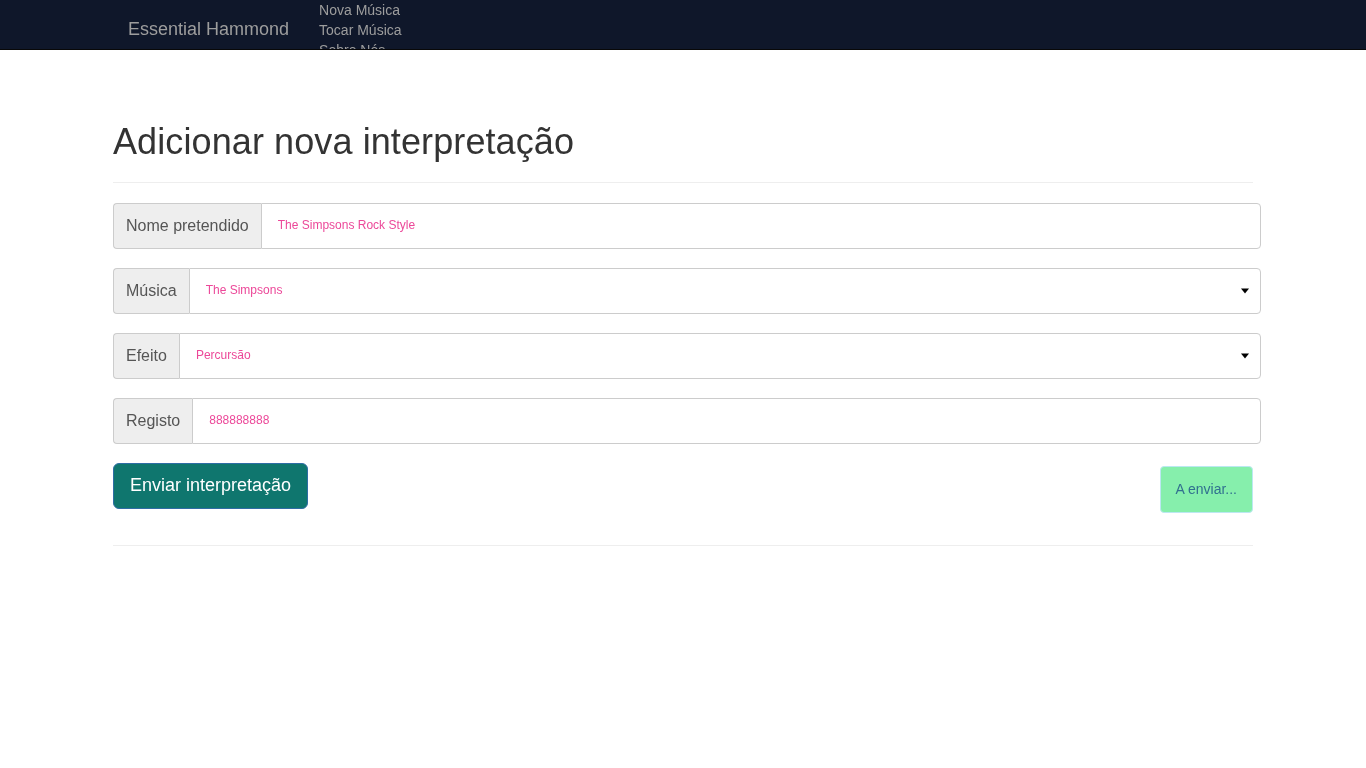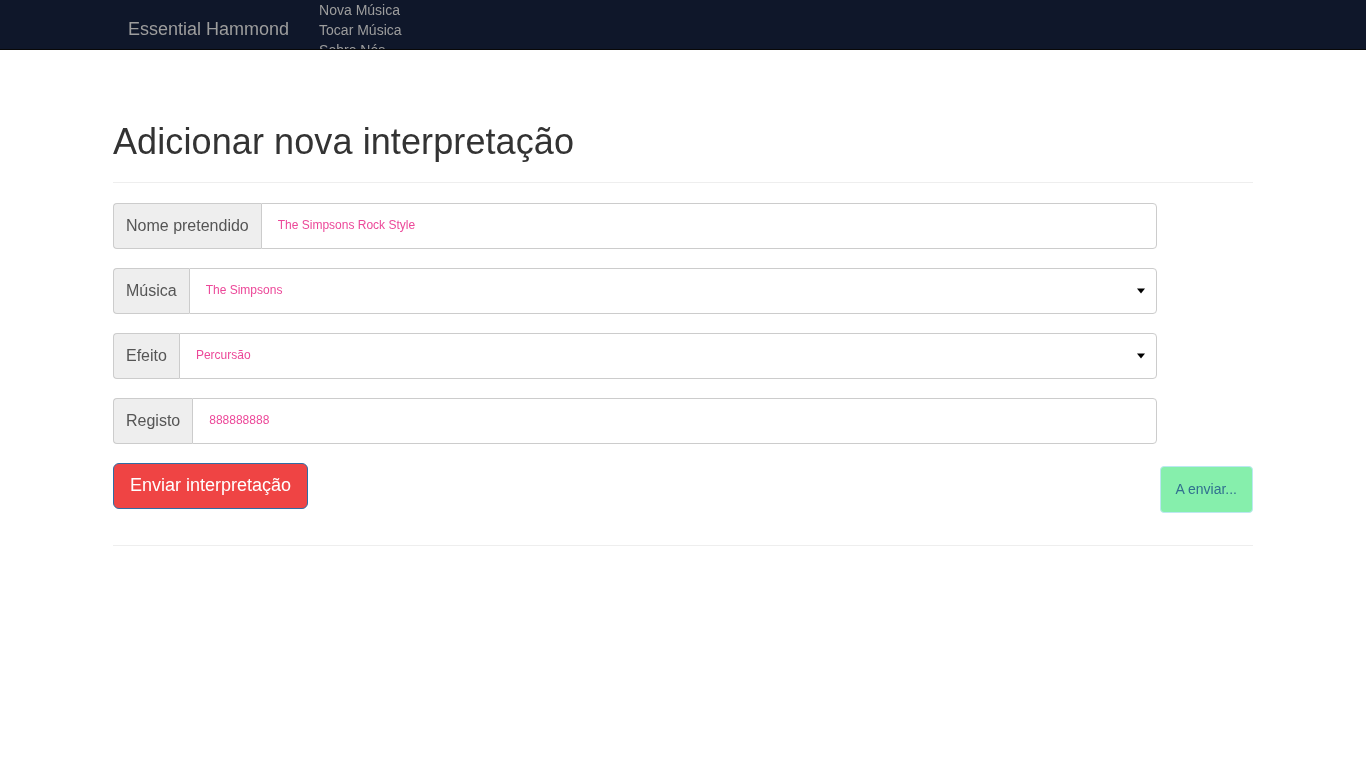--- a/index.html
+++ b/index.html
@@ -97,21 +97,21 @@
     margin-bottom: 20px;
   }
 
   
   .form-wrap { margin-top: 0; }
 
   .input-group {
     display: flex;
     align-items: flex-end;
     margin-bottom: 19px;
-    width: 1044px;
+    width: 1148px;
     position: relative;
   }
   .input-group-addon {
     display: flex;
     align-items: center;
     justify-content: center;
     padding: 0 12px;
     font-size: 16px;
     font-weight: normal;
     line-height: 1;
@@ -171,21 +171,21 @@
     width: 1140px;
     margin-top: 13px;
   }
   .btn-primary {
     display: inline-block;
     padding: 10px 16px;
     font-size: 18px;
     font-family: "Liberation Sans", sans-serif;
     line-height: 1.33;
     color: #ffffff;
-    background-color: #ef4444;
+    background-color: #0f766e;
     border: 1px solid #2e6da4;
     border-radius: 6px;
     cursor: pointer;
     white-space: nowrap;
   }
 
   .alert-info {
     padding: 13px 15px;
     background-color: #86efac;
     border: 1px solid #bce8f1;

